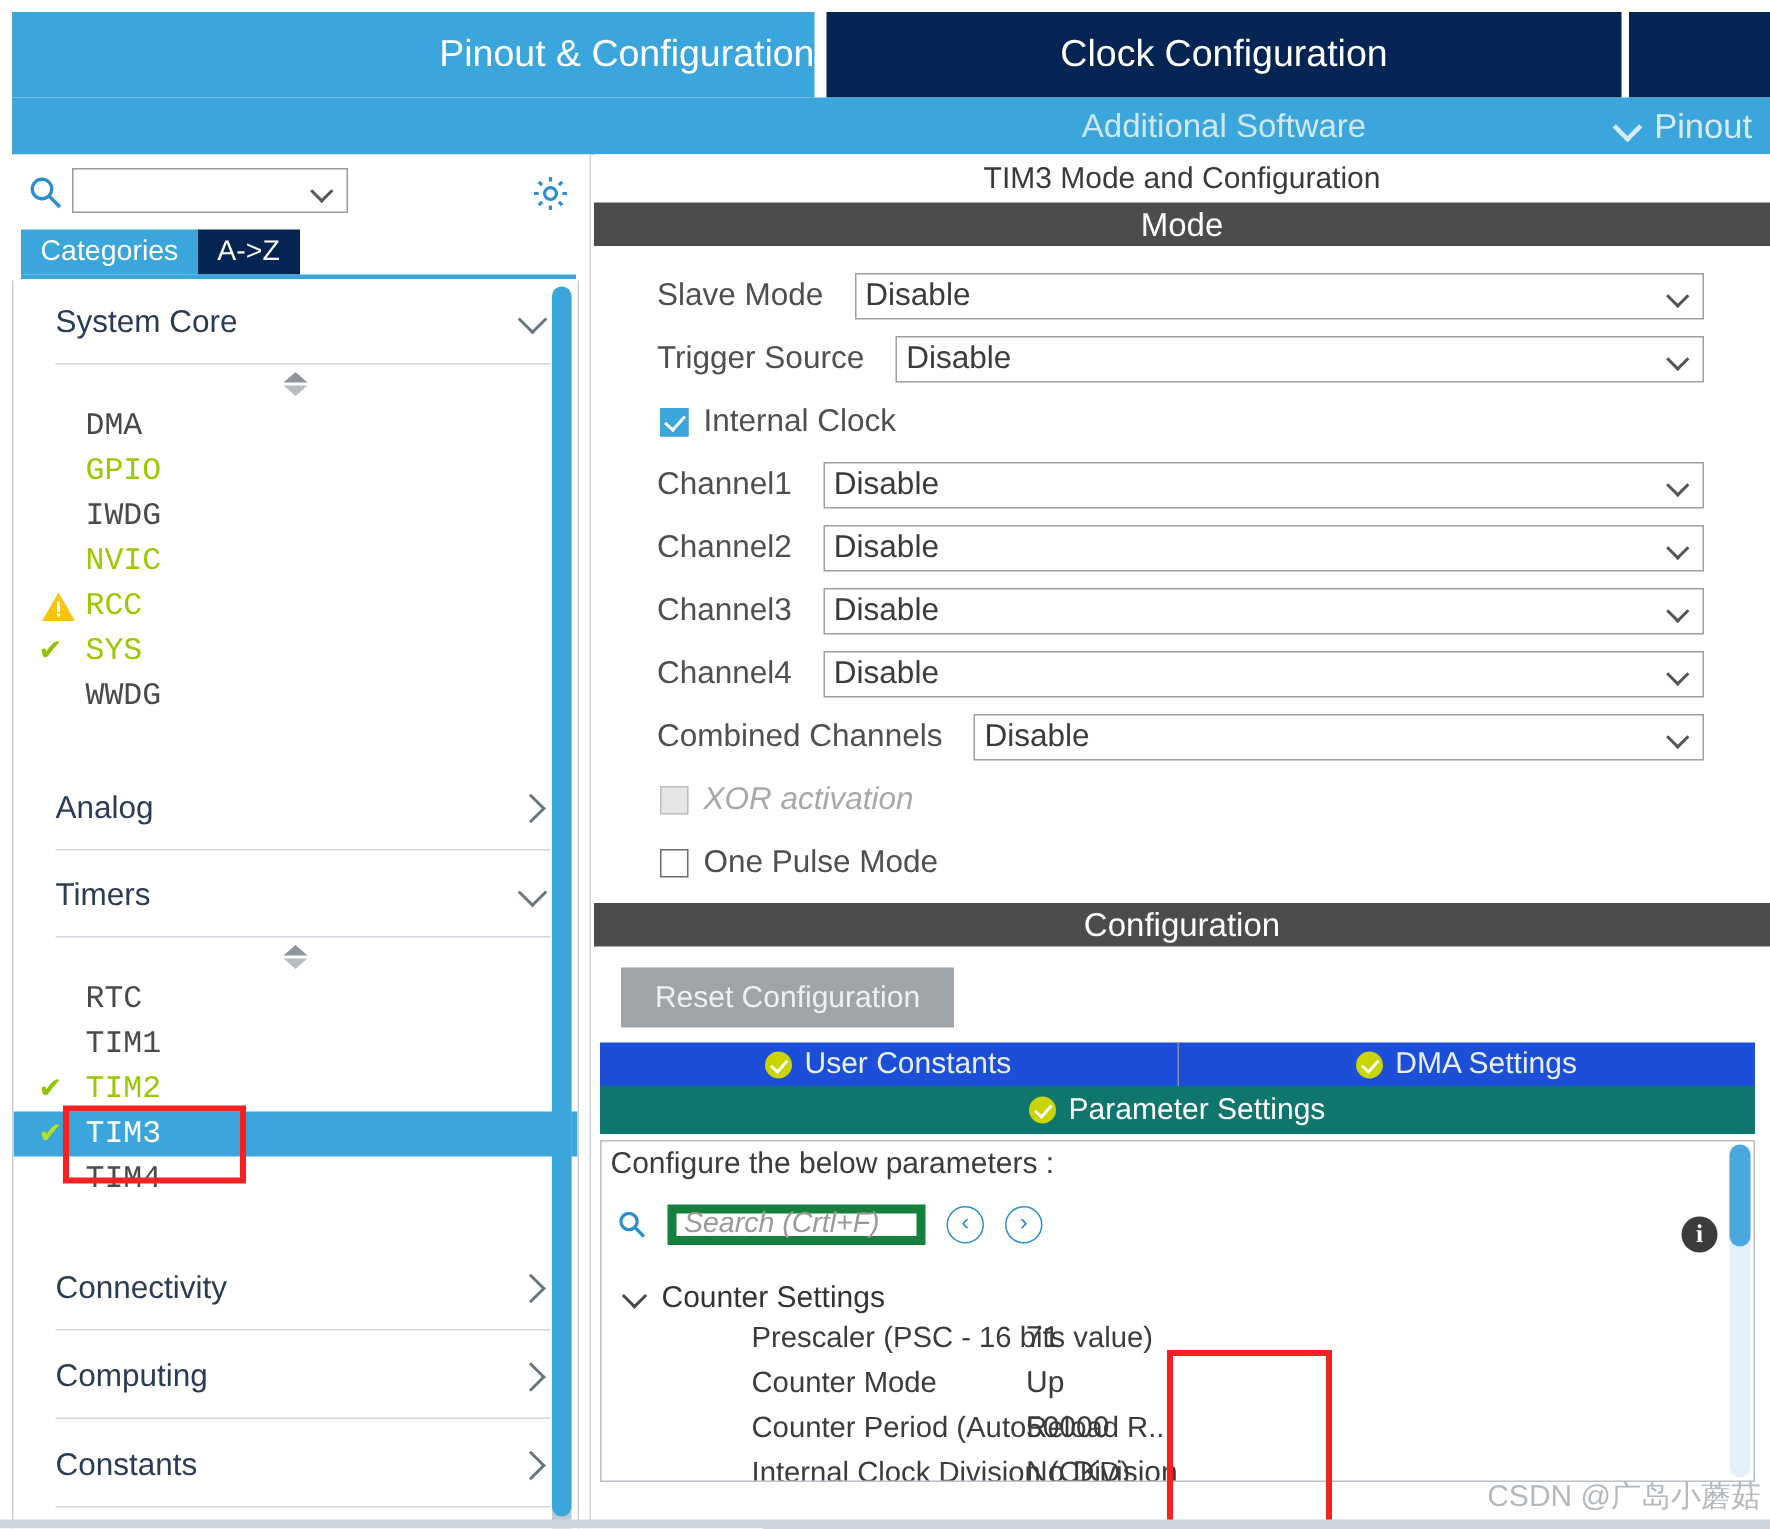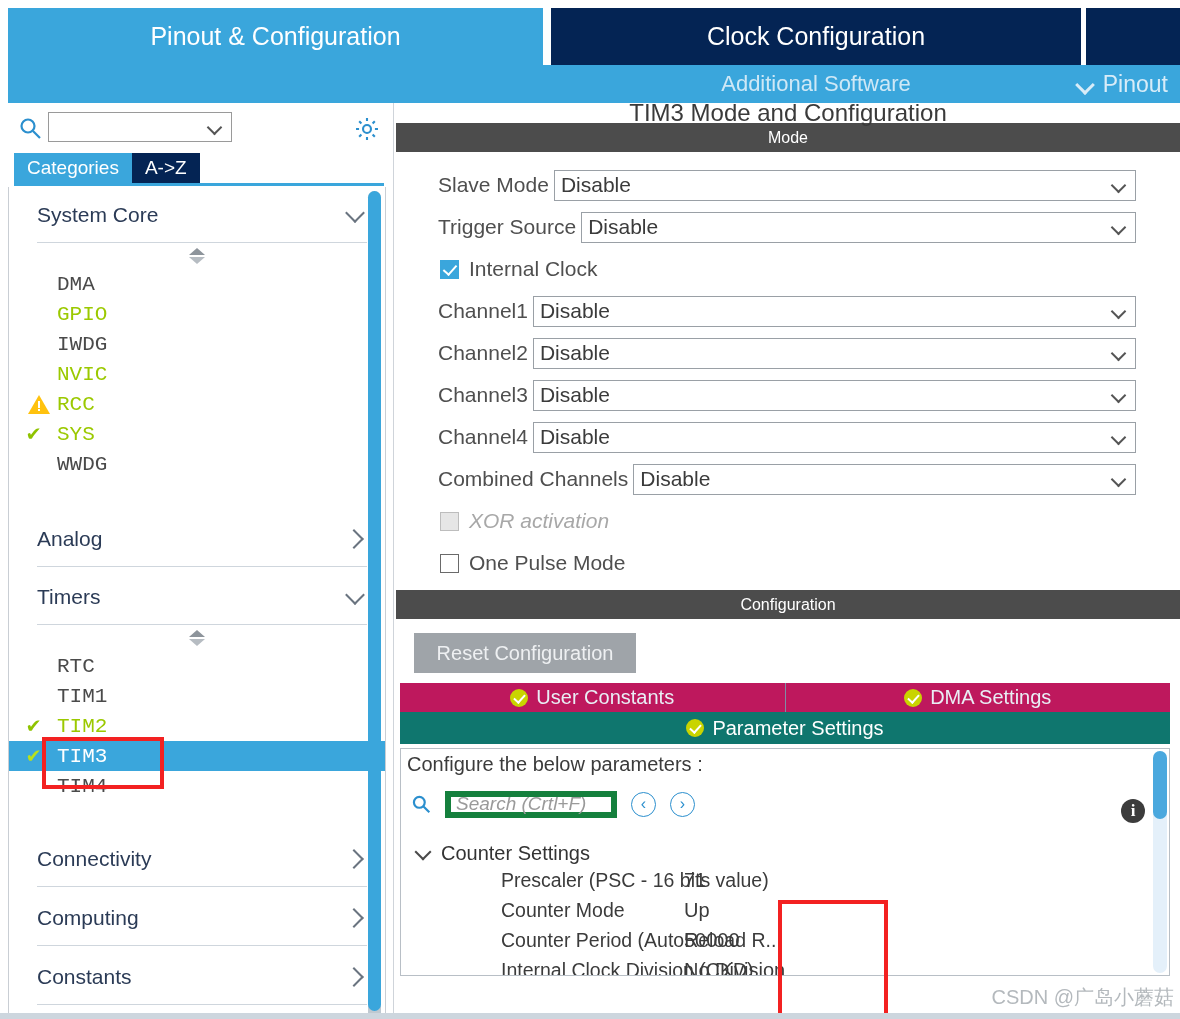--- a/index.html
+++ b/index.html
@@ -20,21 +20,21 @@
   }
   .tab-strip {
     position: absolute; left: 8px; top: 8px; width: 1172px; height: 95px;
   }
   .tab {
     position: absolute; top: 0; height: 57px;
     color: #ffffff; font-size: 25px;
     display: flex; align-items: center; justify-content: center;
     white-space: nowrap;
   }
-  .tab.active { background: #3AA6DC; }
+  .tab.active { background: #3AA6DC; justify-content: flex-end; }
   .tab.inactive { background: #042454; }
   .tab-pinout { left: 0; width: 535px; }
   .tab-clock  { left: 543px; width: 530px; }
   .tab-partial{ left: 1078px; width: 102px; }
 
   .subbar {
     position: absolute; left: 0; top: 57px; width: 1172px; height: 38px;
     background: #3AA6DC;
   }
   .subbar-title {
@@ -144,31 +144,31 @@
   }
   .tick { color: #8FC300; font-size: 22px; font-weight: bold; line-height: 1; }
   .leaf.sel .tick { color: #b9e11a; }
 
   
   .rightpanel {
     position: absolute; left: 396px; top: 103px; width: 784px; height: 916px;
     background: #ffffff;
   }
   .panel-title {
-    height: 20px; display: flex; align-items: center; justify-content: center;
-    color: #3a3a3a; font-size: 24px; background: #ffffff;
+    height: 32px; display: flex; align-items: center; justify-content: center;
+    color: #3a3a3a; font-size: 20px; background: #ffffff;
   }
   .band {
     height: 29px; background: #4c4c4c; color: #ffffff;
-    display: flex; align-items: center; justify-content: center; font-size: 16px;
+    display: flex; align-items: center; justify-content: center; font-size: 22px;
   }
   .mode-body { padding: 12px 0 6px 0; }
 
   .frow {
-    height: 42px; display: flex; align-items: center; padding-left: 42px;
+    height: 42px; display: flex; align-items: center; padding-left: 42px; gap: 16px;
   }
   .flabel { font-size: 21px; color: #4f4f4f; white-space: nowrap; padding-right: 5px; }
   .fselect {
     height: 31px; border: 1px solid #9aa0a6; background: #fff;
     display: flex; align-items: center; justify-content: space-between;
     padding: 0 8px 0 6px; margin-right: 44px; flex: 1;
   }
   .fselect .val { font-size: 21px; color: #3b3b3b; }
 
   .crow { height: 42px; display: flex; align-items: center; padding-left: 44px; gap: 10px; }
@@ -187,21 +187,21 @@
 
   .cfg-body { background: #ffffff; }
   .reset-btn {
     margin: 14px 0 10px 18px; width: 222px; height: 40px;
     background: #9fa4a9; color: #eef0f2; border: none;
     font-size: 20px; font-family: inherit;
     display: flex; align-items: center; justify-content: center;
   }
   .tabs-row { display: flex; width: 770px; margin-left: 4px; height: 29px; }
   .cfg-tab {
-    flex: 1; background: #be185d; color: #e9eef5; font-size: 20px;
+    flex: 1; background: #1d4ed8; color: #e9eef5; font-size: 20px;
     display: flex; align-items: center; justify-content: center; gap: 8px;
     border-right: 1px solid #7f8da5;
   }
   .cfg-tab:last-child { border-right: none; }
   .cfg-tab-sel {
     width: 770px; margin-left: 4px; height: 32px; background: #0f766e; color: #ffffff;
     font-size: 20px; display: flex; align-items: center; justify-content: center; gap: 8px;
   }
   .okdot {
     width: 18px; height: 18px; border-radius: 50%; background: #c9d400;

